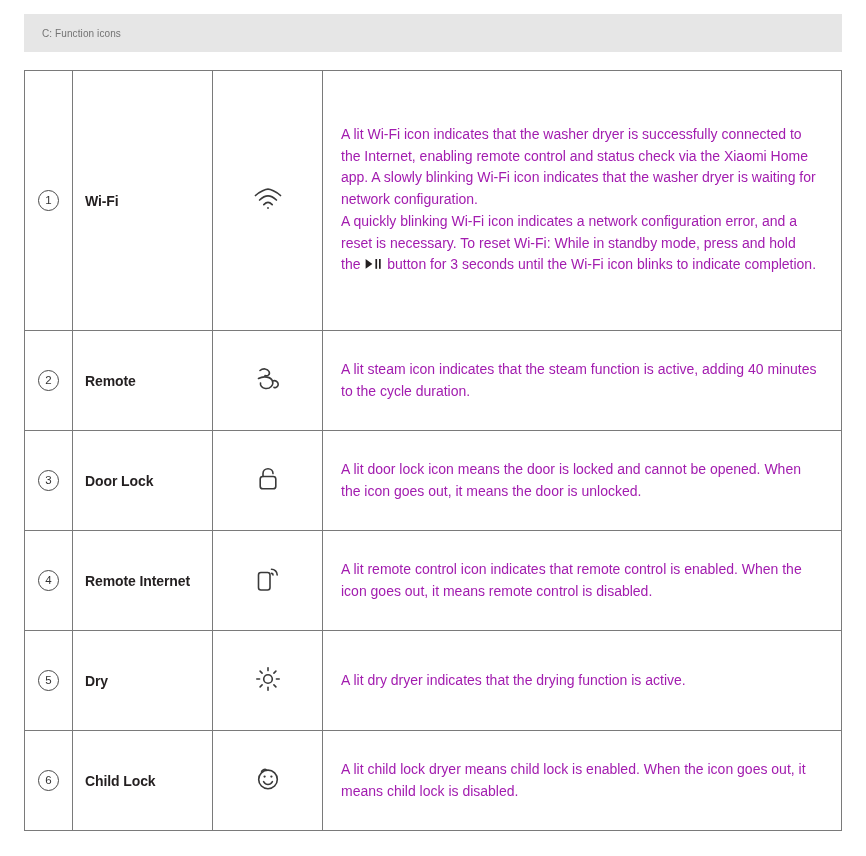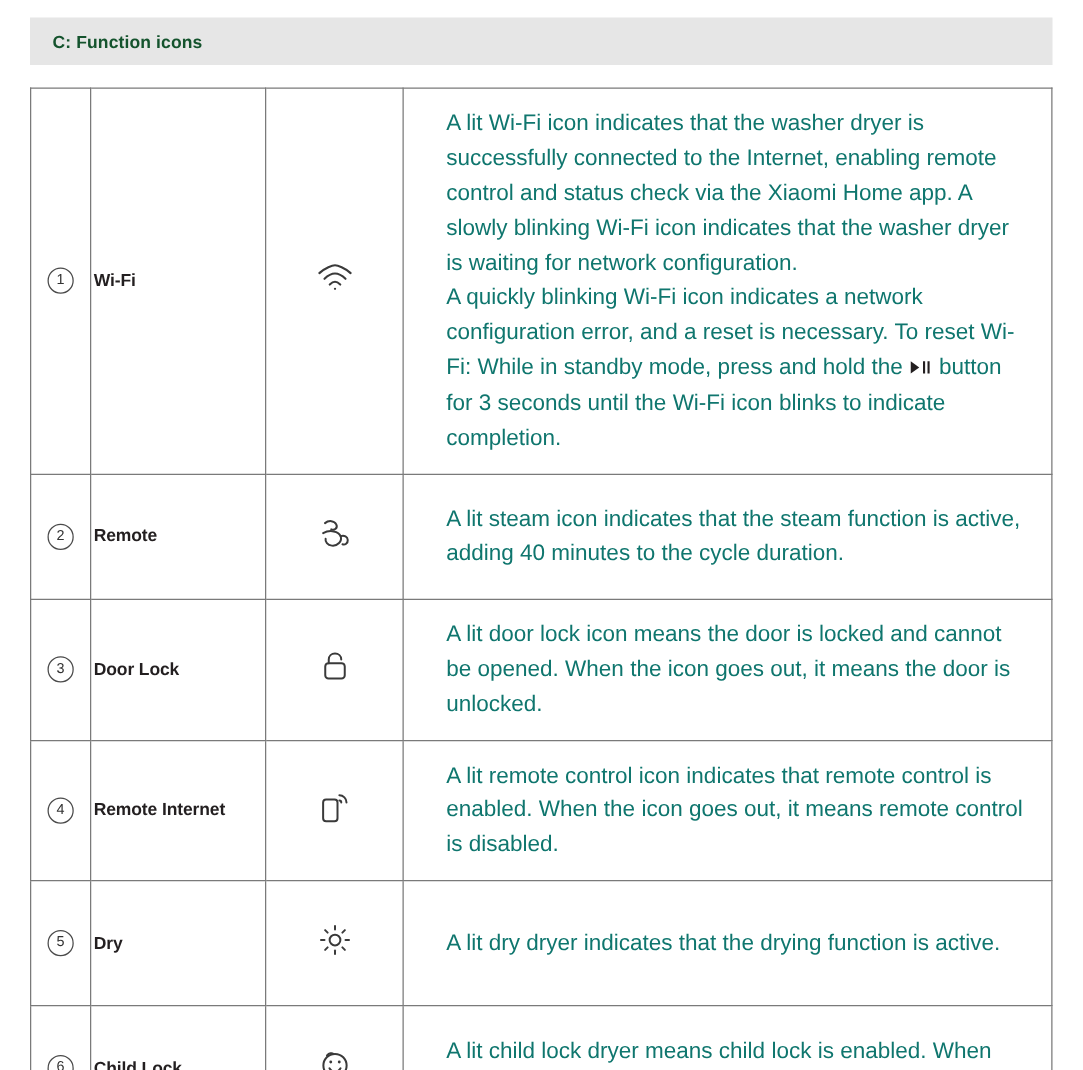--- a/index.html
+++ b/index.html
@@ -23,43 +23,43 @@
   }
   .section-header {
     background: #e6e6e6;
     height: 38px;
     display: flex;
     align-items: center;
     padding-left: 18px;
     box-sizing: border-box;
   }
   .section-header-title {
-    font-size: 14px;
-    font-weight: bold;
+    font-size: 10px;
+    font-weight: normal;
     letter-spacing: 0.1px;
-    color: #14532d;
+    color: #737373;
   }
   table.icon-table {
     width: 818px;
     border-collapse: collapse;
     margin-top: 18px;
     table-layout: fixed;
   }
   table.icon-table td {
     border: 1px solid #7a7a7a;
     vertical-align: middle;
     box-sizing: border-box;
   }
   td.col-num {
     width: 48px;
     text-align: center;
   }
   td.col-name {
     width: 140px;
-    padding-left: 2px;
+    padding-left: 12px;
     margin-left: 42px;
   }
   td.col-icon {
     width: 110px;
     text-align: center;
   }
   td.col-desc {
     padding: 14px 22px 14px 18px;
   }
   
@@ -84,24 +84,23 @@
     text-align: center;
     color: #333;
   }
   .fn-name {
     font-size: 14px;
     font-weight: bold;
     letter-spacing: -0.1px;
     color: #231f20;
   }
   .desc {
-    font-size: 18px;
+    font-size: 14px;
     line-height: 1.55;
-    color: #0f766e;
-    margin-left: 16px;
+    color: #a21caf;
   }
   .desc p { margin: 0; }
   .icon-glyph {
     display: inline-block;
     color: #3a3a3a;
   }
   .icon-svg { display: block; margin: 0 auto; }
   .inline-playpause {
     display: inline-block;
     vertical-align: -1px;

